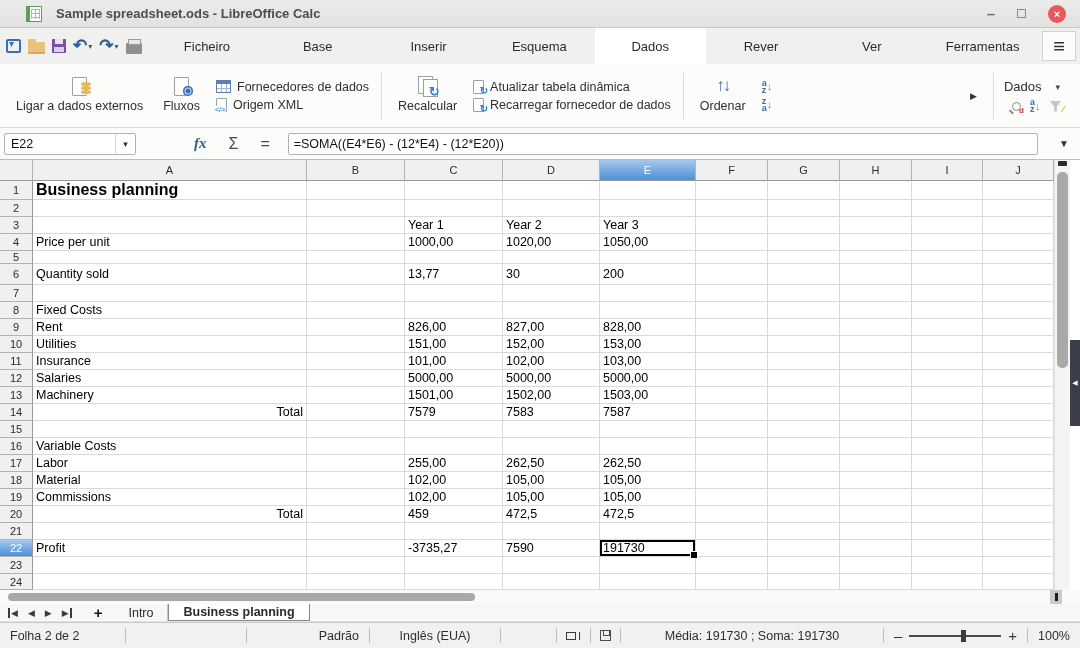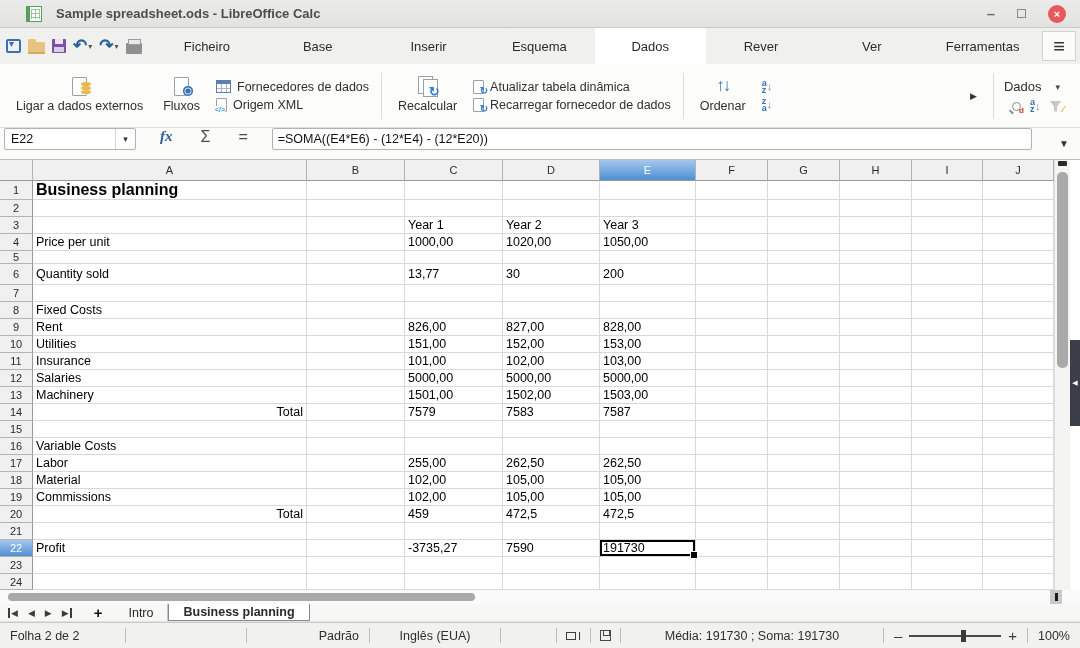--- a/index.html
+++ b/index.html
@@ -76,25 +76,25 @@
   .ctx-select { display:flex; align-items:center; gap:14px; font-size:13px; color:#2f2f2f; padding-right:4px; }
   .ctx-select .drop { font-size:9px; color:#444; }
   .ctx-icons { display:flex; align-items:center; gap:9px; }
   .icon-magnifier { width:9px; height:9px; border:1.5px solid #8a8a8a; border-radius:50%; position:relative; }
   .icon-magnifier::before { content:""; position:absolute; width:5px; height:1.5px; background:#8a8a8a; transform:rotate(45deg); left:-4px; top:8px; }
   .icon-magnifier::after { content:"d"; position:absolute; right:-4px; bottom:-5px; font-size:8px; color:#c0392b; font-weight:bold; }
   .icon-funnel { width:12px; height:11px; background:linear-gradient(#b5b5b5,#b5b5b5); clip-path:polygon(0 0,100% 0,62% 55%,62% 100%,38% 100%,38% 55%); opacity:.75; position:relative; }
   .funnel-flash { color:#e2a93c; font-size:9px; margin-left:-8px; margin-top:6px; font-weight:bold; }
 
   
-  .formulabar { height:32px; background:#fbfbfa; display:flex; padding:0 4px; gap:20px; flex:none; border-bottom:1px solid #bdbdbb; }
+  .formulabar { height:32px; background:#fbfbfa; display:flex; align-items:center; padding:0 4px; gap:14px; flex:none; border-bottom:1px solid #bdbdbb; }
   .namebox { width:132px; height:22px; background:#fff; border:1px solid #b2b2b0; border-radius:2px; display:flex; align-items:center; }
   .namebox .ref { flex:1; font-size:12.5px; color:#111; padding-left:6px; }
   .namebox .nb-drop { width:20px; height:100%; display:flex; align-items:center; justify-content:center; border-left:1px solid #d4d4d2; font-size:9px; color:#333; }
-  .fx { color:#2a6099; font-style:italic; font-weight:bold; font-size:15px; font-family:"Liberation Serif", serif; padding:0 4px; }
+  .fx { color:#2a6099; font-style:italic; font-weight:bold; font-size:15px; font-family:"Liberation Serif", serif; padding:0 4px;margin-left:40px; }
   .sigma { color:#4a4a4a; font-size:16px; padding:0 4px; }
   .equals { color:#4a4a4a; font-size:16px; padding:0 4px; }
   .formula-input { flex:1; height:22px; background:#fff; border:1px solid #b2b2b0; border-radius:2px;
     font-size:12.5px; color:#111; display:flex; align-items:center; padding-left:5px; font-family:"Liberation Sans", sans-serif; }
   .fb-expand { width:24px; display:flex; align-items:center; justify-content:center; font-size:10px; color:#333; }
 
   
   .gridwrap { height:430px; position:relative; flex:none; background:#fff; }
   .sheetgrid { position:absolute; left:0; top:0; display:grid; background:#fff; }
   .hc { background:#f0f0f0; border-right:1px solid #b3b3b3; border-bottom:1px solid #9a9a9a;

